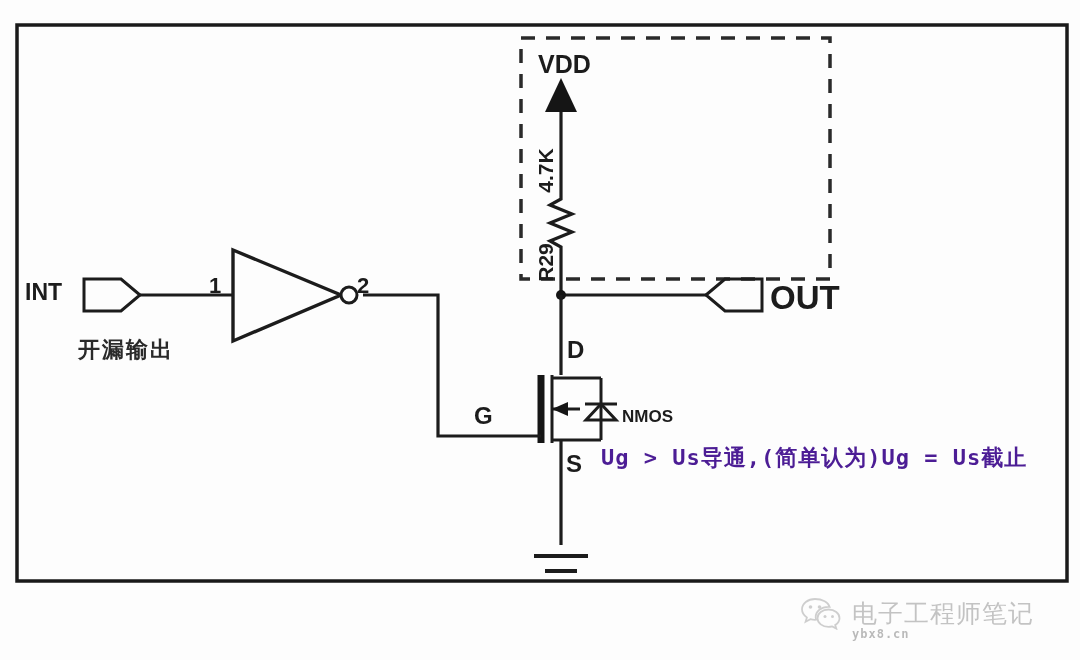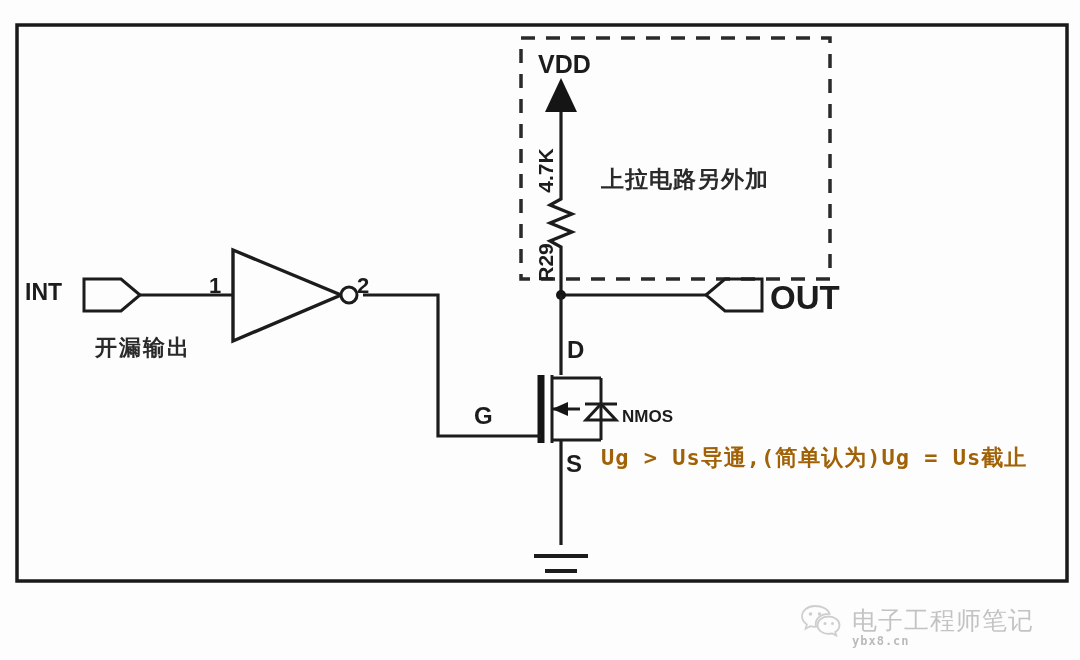--- a/index.html
+++ b/index.html
@@ -38,34 +38,33 @@
     font-weight: 700;
   }
   .lbl-cn {
     font-family: "DejaVu Sans", "Liberation Sans", sans-serif;
     font-weight: 700;
     color: #2a2a2a;
   }
   .lbl-mono {
     font-family: "DejaVu Sans Mono", "Liberation Mono", monospace;
     font-weight: 700;
-    color: #a16207;
+    color: #4c1d95;
   }
   .rot {
     transform-origin: 50% 50%;
     transform: rotate(-90deg);
   }
   #watermark {
     position: absolute;
     left: 800px;
     top: 596px;
     width: 270px;
     height: 58px;
     opacity: 0.34;
-    margin-top: 7px;
   }
   #wm-row {
     display: flex;
     align-items: center;
     gap: 8px;
   }
   #wm-text {
     font-family: "DejaVu Sans", "Liberation Sans", sans-serif;
     font-size: 25px;
     letter-spacing: 1px;
@@ -137,33 +136,32 @@
     <line x1="140" y1="295" x2="233" y2="295" stroke="#1c1c1c" stroke-width="3.2"></line>
 
     <polygon points="233,250 233,341 341,295" fill="none" stroke="#1c1c1c" stroke-width="3.4" stroke-linejoin="miter"></polygon>
 
     <circle cx="349" cy="295" r="8" fill="#ffffff" stroke="#1c1c1c" stroke-width="3"></circle>
 
   </svg>
 
   <div class="lbl lbl-en" style="left:25px; top:281px; font-size:23px;">INT</div>
 
-  <div class="lbl lbl-cn" style="left:95px; top:339px; font-size:22px; letter-spacing:2px;font-family:Liberation Mono, monospace;">开漏输出</div>
+  <div class="lbl lbl-cn" style="left:78px; top:339px; font-size:22px; letter-spacing:2px;">开漏输出</div>
 
   <div class="lbl lbl-en" style="left:209px; top:275px; font-size:22px;">1</div>
 
   <div class="lbl lbl-en" style="left:357px; top:275px; font-size:22px;">2</div>
 
   <div class="lbl lbl-en" style="left:538px; top:52px; font-size:25px;">VDD</div>
 
   <div class="lbl lbl-en rot" style="left:516px; top:160px; font-size:21px; width:58px; text-align:center;">4.7K</div>
 
   <div class="lbl lbl-en rot" style="left:514px; top:252px; font-size:21px; width:62px; text-align:center;">R29</div>
 
-  <div class="lbl lbl-cn" style="left:601px; top:168px; font-size:23px; letter-spacing:1px;">上拉电路另外加</div>
 
   <div class="lbl lbl-en" style="left:770px; top:281px; font-size:33px;">OUT</div>
 
   <div class="lbl lbl-en" style="left:567px; top:338px; font-size:24px;">D</div>
 
   <div class="lbl lbl-en" style="left:474px; top:404px; font-size:24px;">G</div>
 
   <div class="lbl lbl-en" style="left:566px; top:452px; font-size:24px;">S</div>
 
   <div class="lbl lbl-en" style="left:622px; top:408px; font-size:17px;">NMOS</div>

